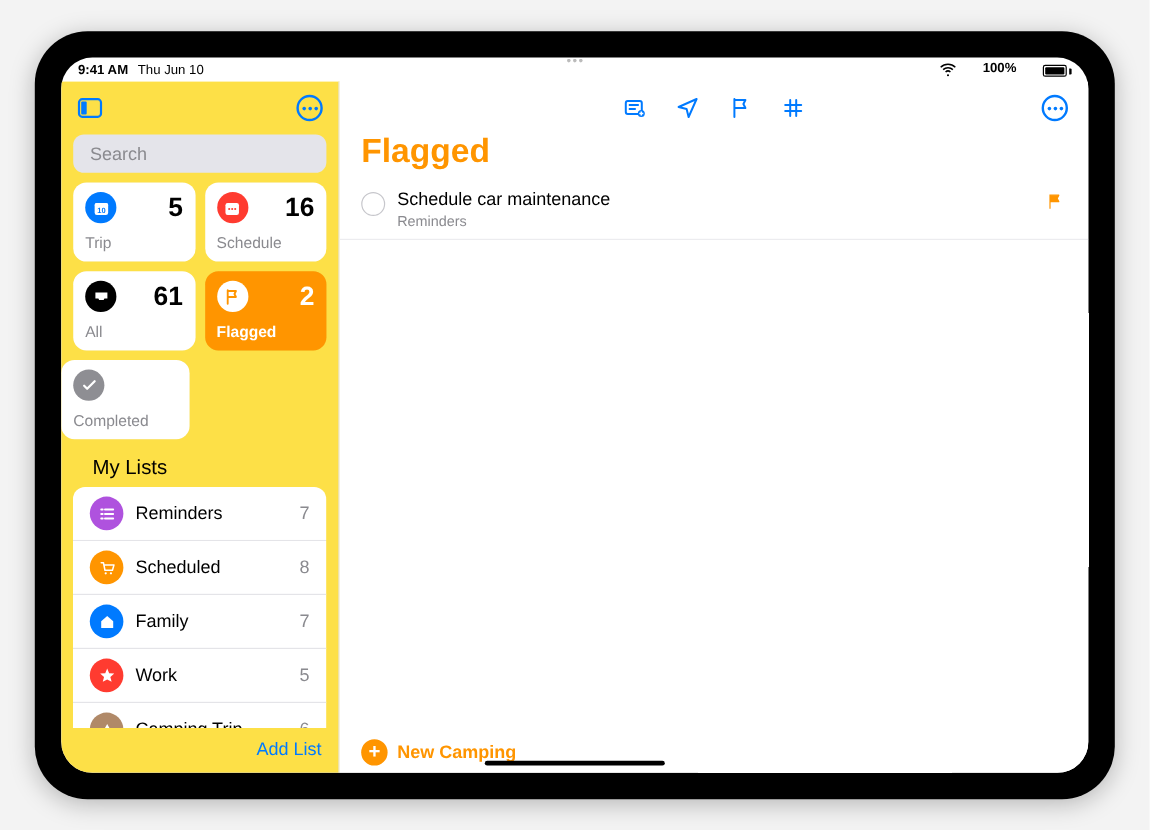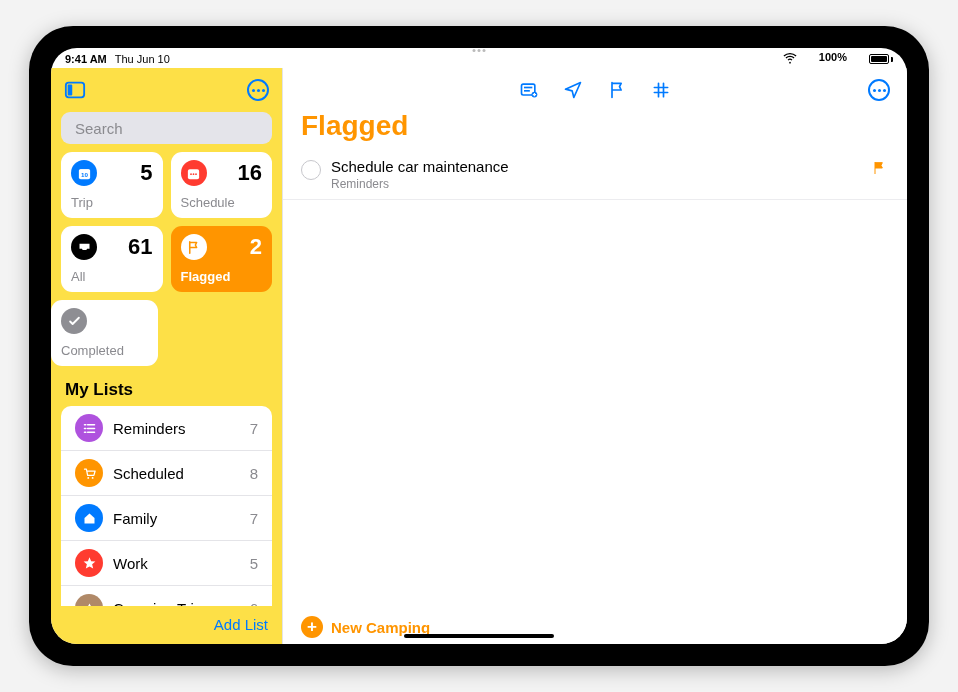--- a/index.html
+++ b/index.html
@@ -55,21 +55,21 @@
   .smart-card .row1 { display:flex; justify-content:space-between; align-items:center; }
   .smart-card .count { font-size:22px; font-weight:700; color:#000; }
   .smart-card.selected .count { color:#fff; }
   .smart-card .label { font-size:13px; color:#8a8a8f; font-weight:500; }
   .smart-card.selected .label { color:#fff; font-weight:600; }
   .smart-card .badge { width:26px; height:26px; border-radius:50%; display:flex; align-items:center; justify-content:center; }
   .smart-card .badge svg { width:15px; height:15px; fill:#fff; }
   .smart-card.completed-card { grid-column:1 / span 1; }
   .completed-grid { display:grid; grid-template-columns:1fr 1fr; gap:8px; padding:8px 10px 0 0; }
 
-  .section-header { font-size:17px; font-weight:700; color:#000; padding:14px 14px 6px 14px; }
+  .section-header { font-size:17px; font-weight:400; color:#000; padding:14px 14px 6px 26px; }
 
   .lists { flex:1; overflow:auto; }
   .list-item {
     display:flex; align-items:center; gap:10px; padding:8px 14px 8px 14px;
     border-bottom:0.5px solid #e4e4e8; background:#fff;
     margin:0 10px; 
   }
   .list-item:first-of-type { border-top-left-radius:10px; border-top-right-radius:10px; }
   .list-item:last-of-type { border-bottom:none; border-bottom-left-radius:10px; border-bottom-right-radius:10px; margin-bottom:6px; }
   .list-item .dot { width:28px; height:28px; border-radius:50%; display:flex; align-items:center; justify-content:center; flex-shrink:0; }

